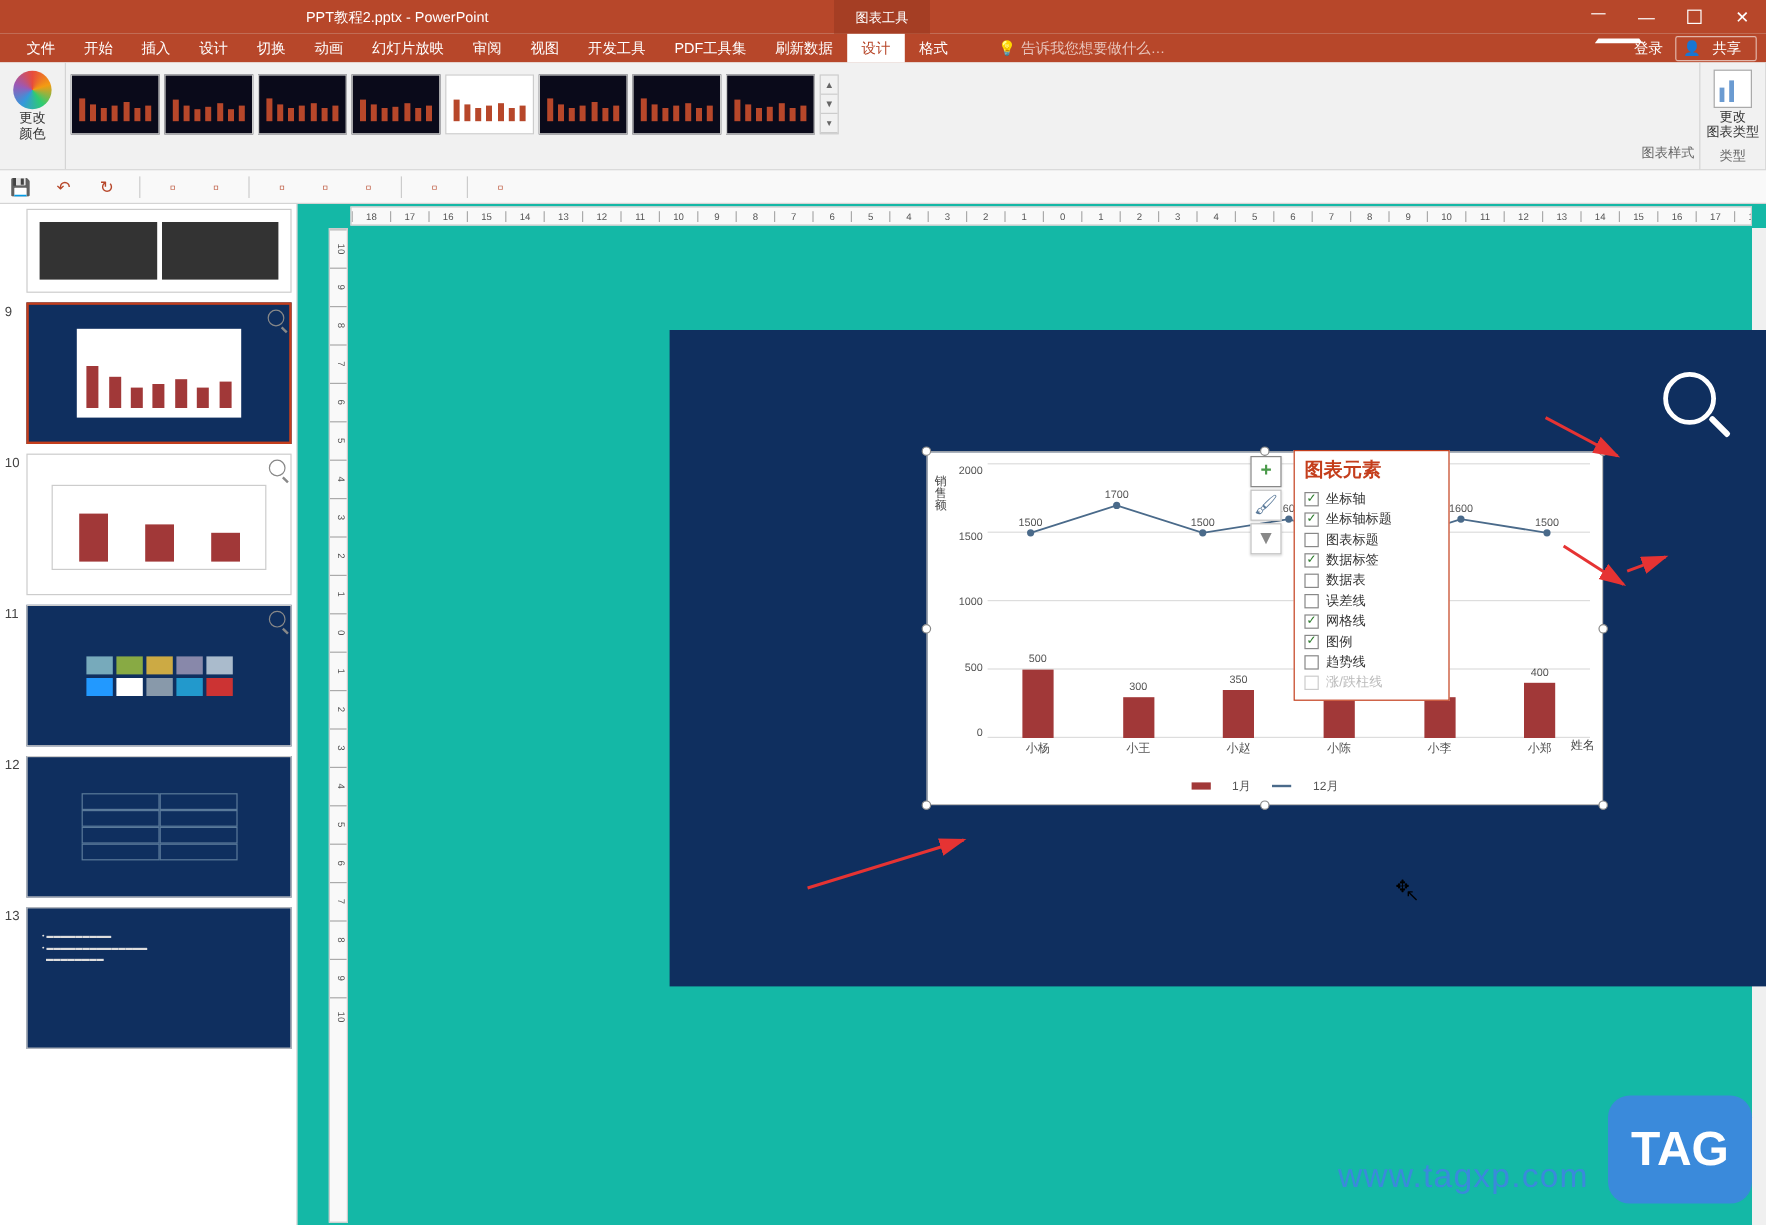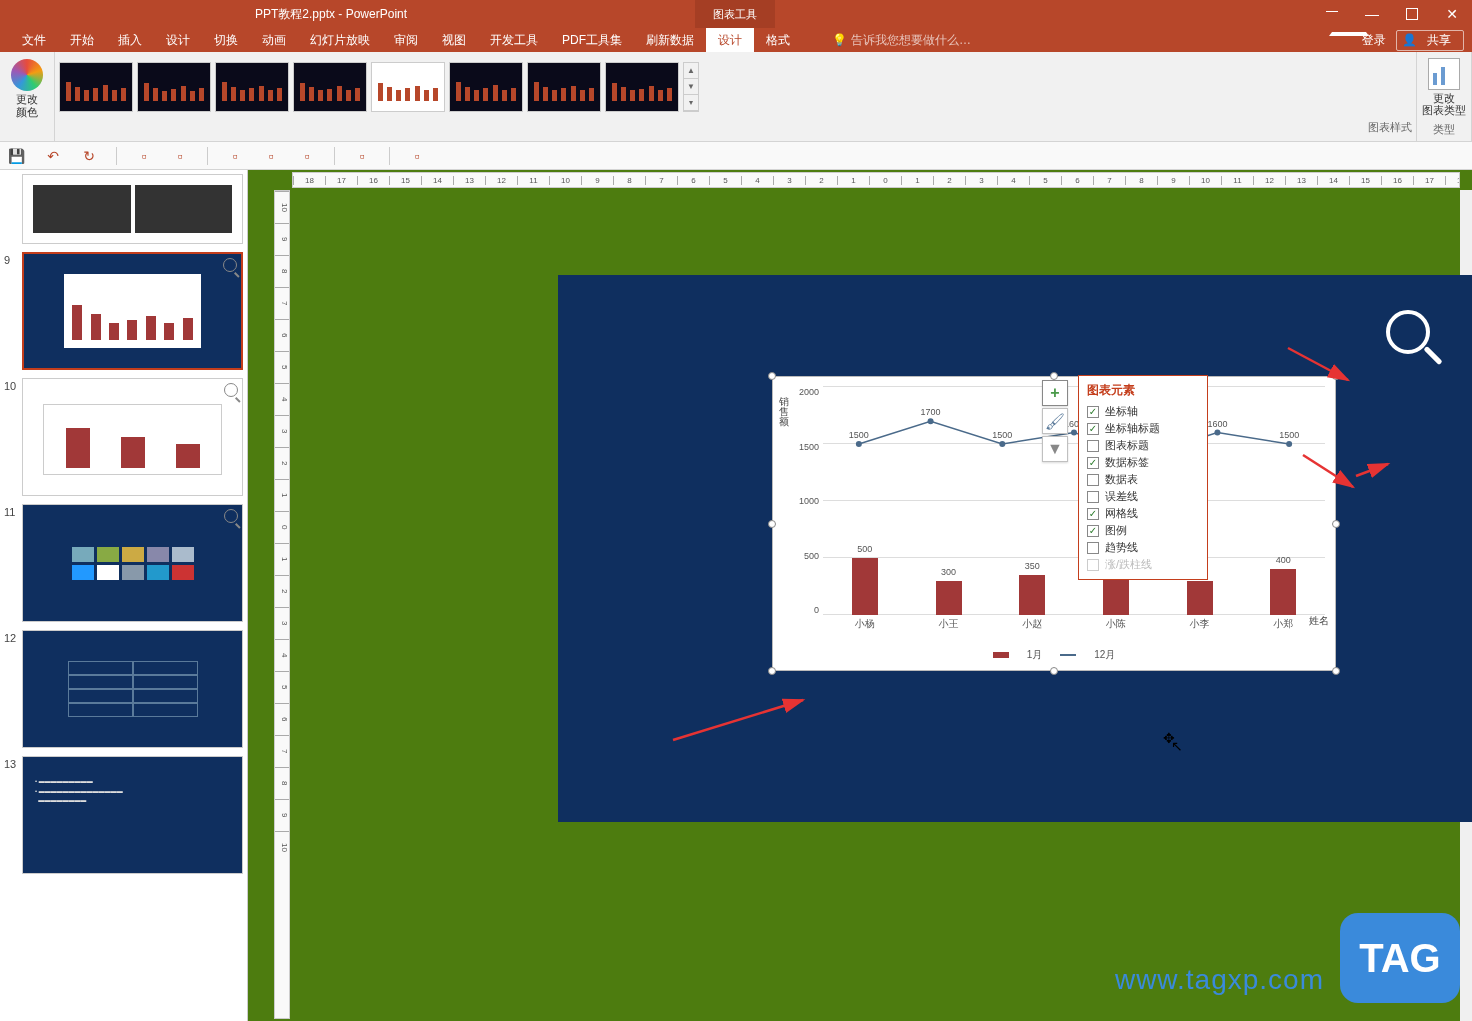--- a/index.html
+++ b/index.html
@@ -51,21 +51,21 @@
 .slide-item .num { width: 18px; font-size: 11px; color: #444; padding-top: 2px; }
 .slide-item .thumb { flex: 1; height: 118px; background: #0f2f5f; border: 1px solid #ccc; position: relative; }
 .slide-item.active .thumb { border: 2px solid #c43e1c; }
 .slide-item .thumb.half { height: 70px; background: #fff; display:flex; gap:4px; padding:10px; }
 .slide-item .thumb.half > div { flex:1; background:#333; }
 .slide-item .magnify { position:absolute; top:4px; right:4px; width:14px; height:14px; border:1.5px solid #888; border-radius:50%; }
 .slide-item .magnify::after { content:''; position:absolute; bottom:-4px; right:-4px; width:6px; height:1.5px; background:#888; transform:rotate(45deg); }
 .slide-item .mini-chart { position:absolute; left:40px; top:20px; right:40px; bottom:20px; background:#fff; display:flex; align-items:flex-end; justify-content:space-around; padding:8px 4px; }
 .slide-item .mini-chart .mb { width:10px; background:#a13838; }
 
-.editor { flex: 1; position: relative; background: #4d7c0f; }
+.editor { flex: 1; position: relative; background: #14b8a6; }
 .hruler { position:absolute; top:2px; left:44px; right:12px; height:16px; background:#f9f9f9; border:1px solid #ccc; font-size:8px; color:#555; display:flex; align-items:center; overflow:hidden; }
 .hruler span { position:relative; flex:0 0 32px; text-align:center; border-left:1px solid #aaa; }
 .vruler { position:absolute; top:20px; left:26px; width:16px; bottom:2px; background:#f9f9f9; border:1px solid #ccc; font-size:8px; color:#555; display:flex; flex-direction:column; overflow:hidden; }
 .vruler span { position:relative; flex:0 0 32px; text-align:center; border-top:1px solid #aaa; writing-mode:vertical-rl; }
 
 .slide-canvas { position: absolute; left: 310px; top: 105px; width: 972px; height: 547px; background: #0f2f5f; }
 .chart-obj { position: absolute; left: 215px; top: 102px; width: 562px; height: 293px; background: #fff; outline: 1px solid #bbb; }
 .chart-obj .handle { position:absolute; width:8px; height:8px; background:#fff; border:1px solid #888; border-radius:50%; }
 .chart-obj .h-tl{top:-5px;left:-5px;} .chart-obj .h-tr{top:-5px;right:-5px;}
 .chart-obj .h-bl{bottom:-5px;left:-5px;} .chart-obj .h-br{bottom:-5px;right:-5px;}
@@ -90,21 +90,21 @@
 .legend .sw.bar { background:#a13838; height:6px; }
 .legend .sw.line { border-top:2px solid #4a6a8a; height:0; }
 
 .side-buttons { position:absolute; left:794px; top:210px; display:flex; flex-direction:column; gap:2px; }
 .side-btn { width:26px; height:26px; background:#fff; border:1px solid #c0c0c0; display:flex; align-items:center; justify-content:center; cursor:pointer; color:#5a8a5a; font-size:16px; box-shadow:0 1px 2px rgba(0,0,0,0.15);}
 .side-btn.active { border-color:#888; }
 .side-btn.brush { color:#5a7a9a; }
 .side-btn.filter { color:#888; }
 
 .elements-panel { position:absolute; left:830px; top:205px; width:130px; background:#fff; border:1px solid #c43e1c; padding:6px 8px; font-size:11px; }
-.elements-panel .title { font-weight:bold; color:#c43e1c; margin-bottom:4px; font-size:12px; }
+.elements-panel .title { font-weight:bold; color:#c43e1c; margin-bottom:4px; font-size:16px; }
 .elements-panel .item { display:flex; align-items:center; gap:6px; padding:1px 0; cursor:pointer; color:#333; }
 .elements-panel .item.disabled { color:#bbb; }
 .elements-panel .cb { width:12px; height:12px; border:1px solid #888; display:flex; align-items:center; justify-content:center; }
 .elements-panel .cb.checked::after { content:'✓'; color:#2a7a2a; font-size:10px; line-height:1; }
 .elements-panel .item.disabled .cb { border-color:#ccc; }
 
 .magnifier { position:absolute; right:30px; top:140px; width:56px; height:56px; }
 .magnifier .ring { width:44px; height:44px; border:4px solid #fff; border-radius:50%; position:absolute; top:0; left:0; }
 .magnifier .handle-mag { position:absolute; width:22px; height:5px; background:#fff; transform:rotate(45deg); bottom:8px; right:-2px; border-radius:2px; }
 

